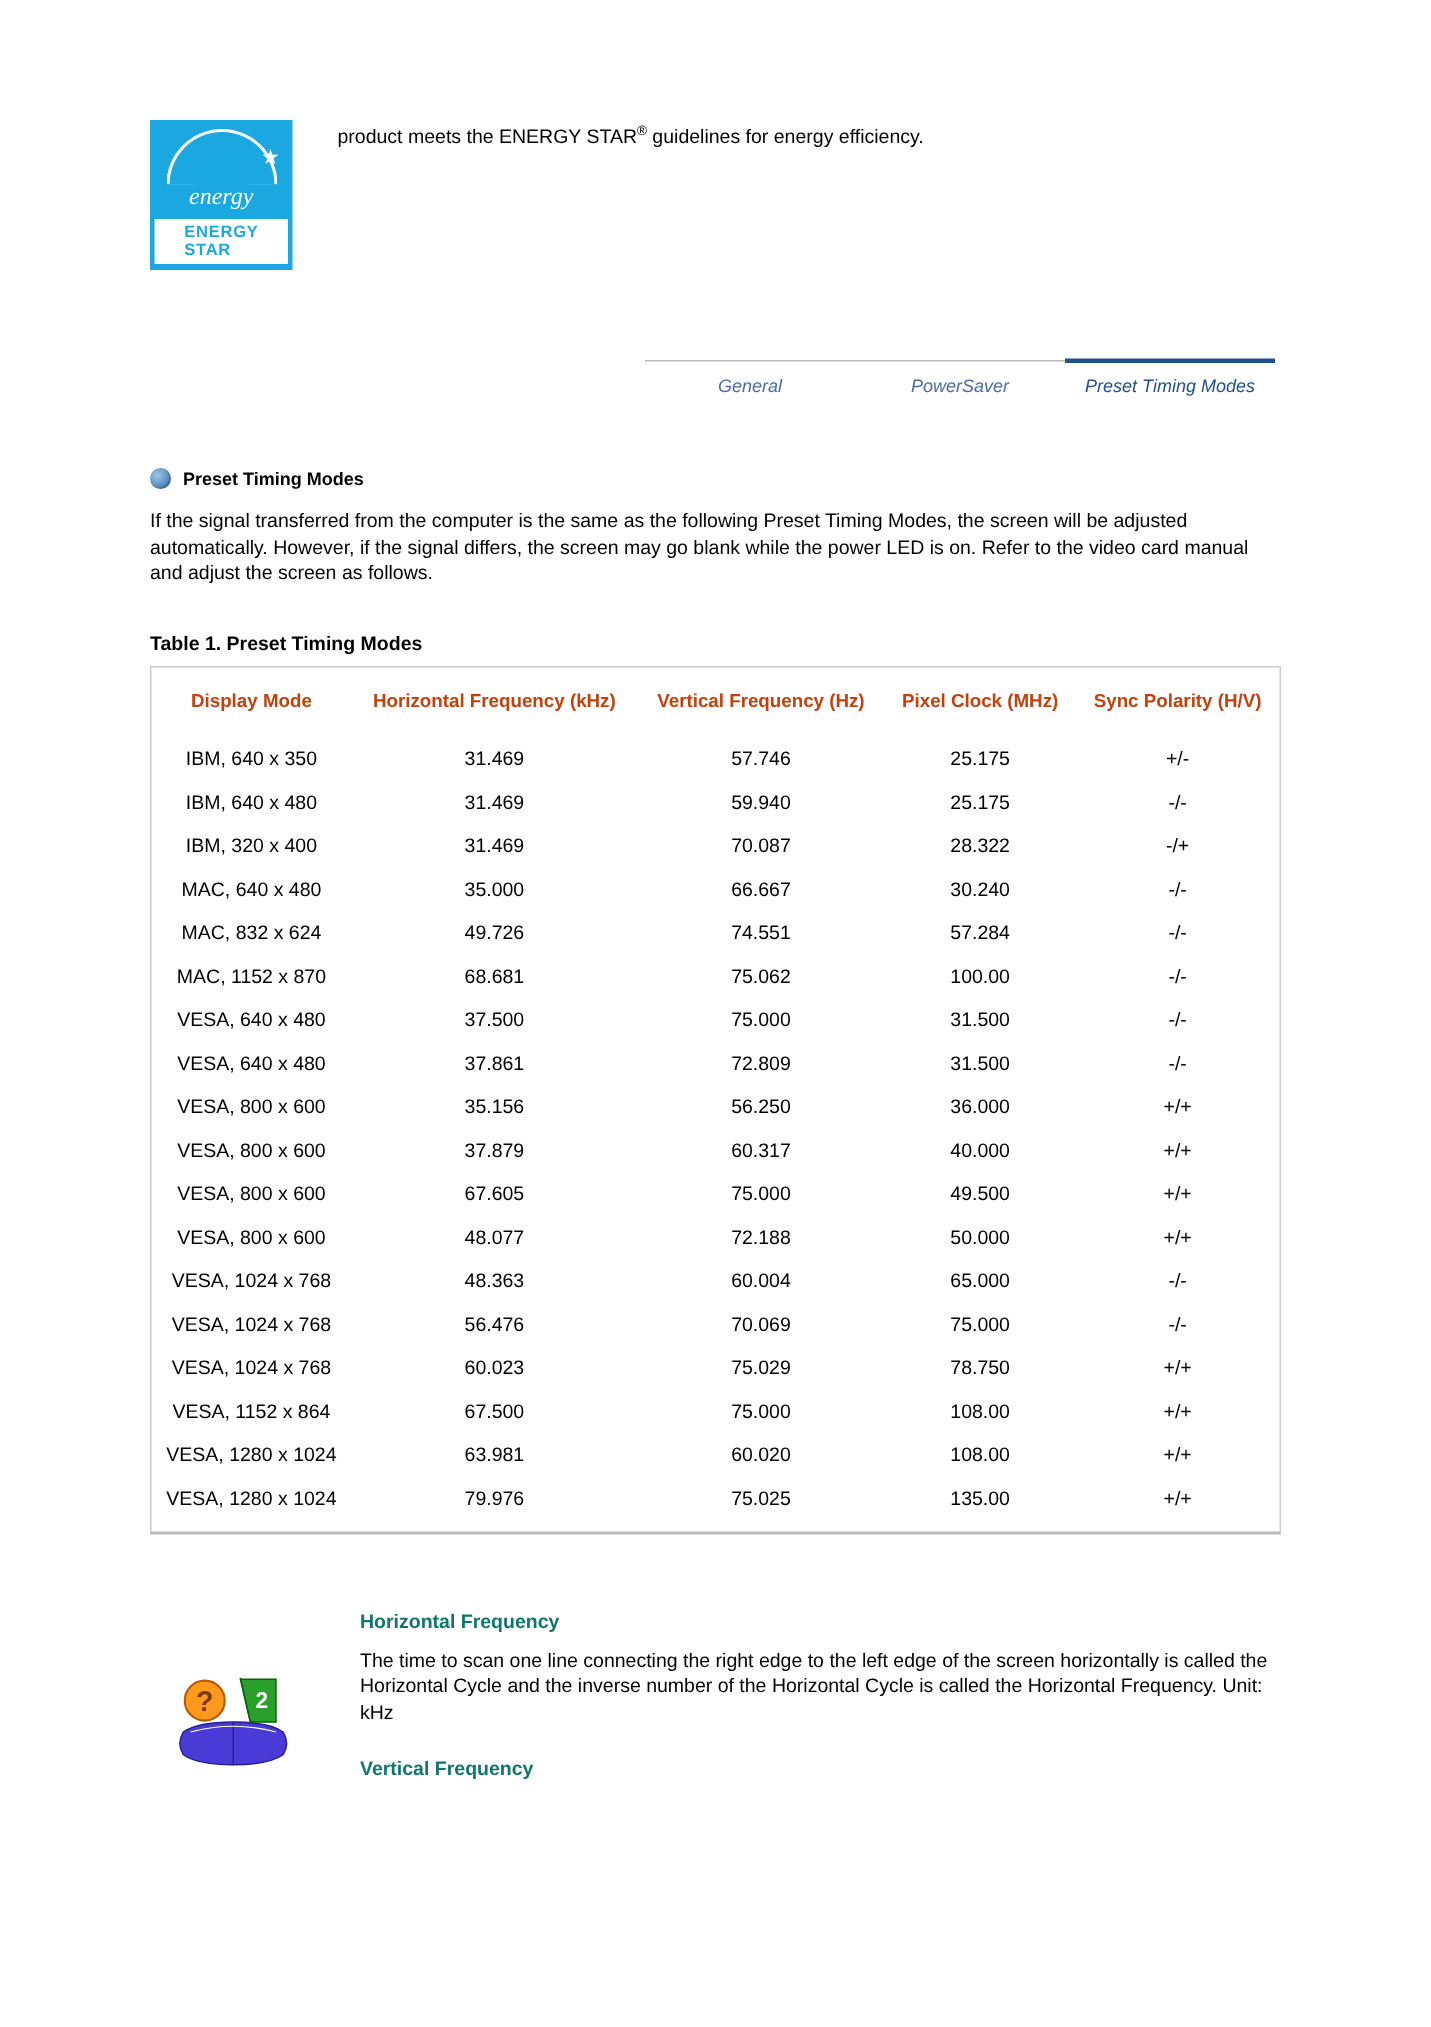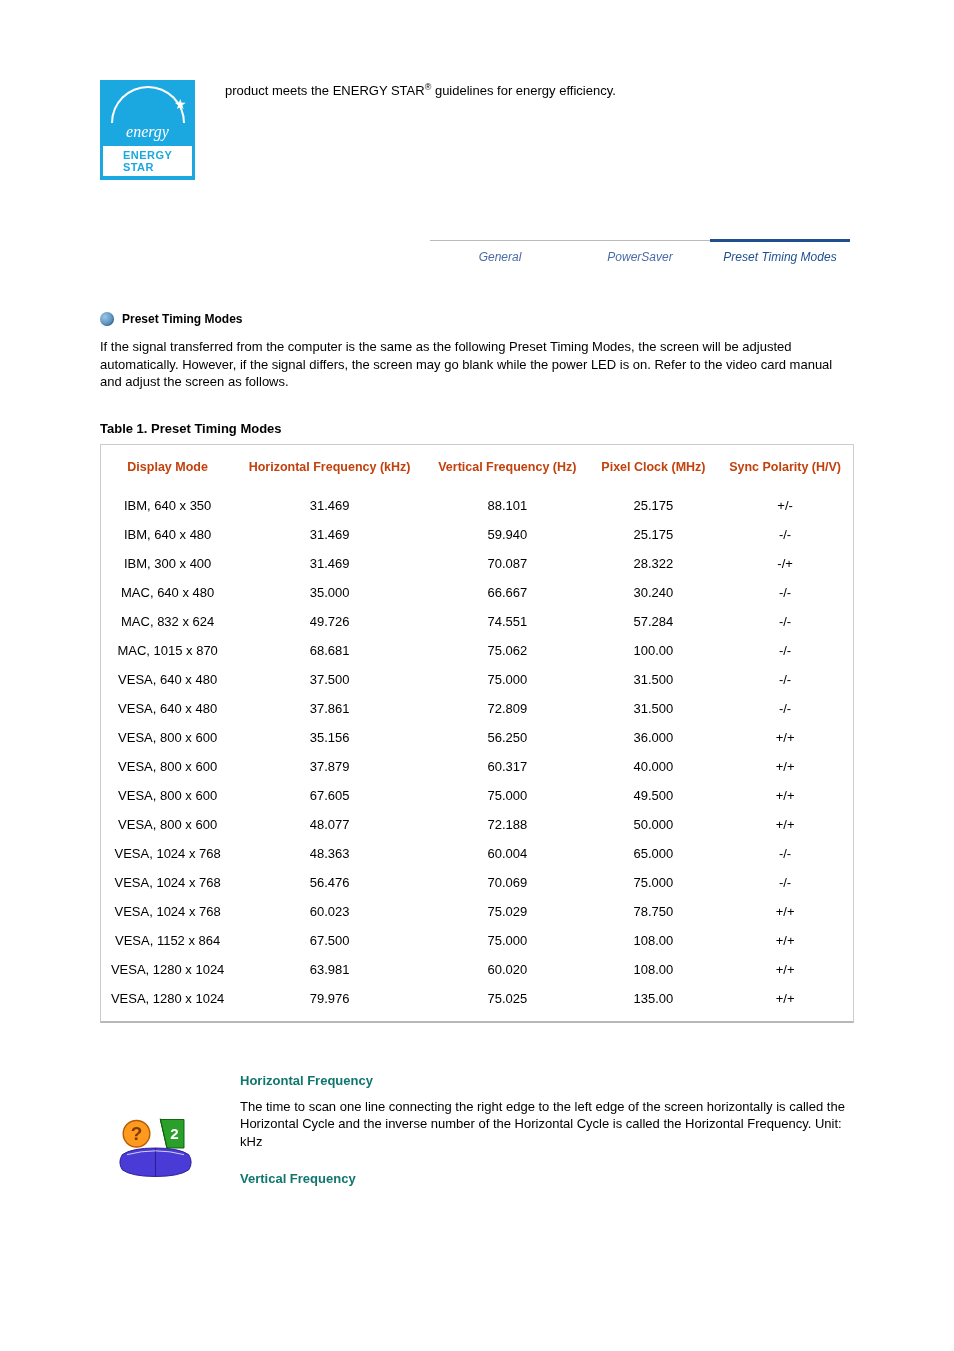--- a/index.html
+++ b/index.html
@@ -220,54 +220,54 @@
           <th>Horizontal Frequency (kHz)</th>
           <th>Vertical Frequency (Hz)</th>
           <th>Pixel Clock (MHz)</th>
           <th>Sync Polarity (H/V)</th>
         </tr>
       </thead>
       <tbody id="timing-body">
           <tr>
             <td>IBM, 640 x 350</td>
             <td>31.469</td>
-            <td>88.101</td>
+            <td>57.746</td>
             <td>25.175</td>
             <td>+/-</td>
           </tr>
           <tr>
             <td>IBM, 640 x 480</td>
             <td>31.469</td>
             <td>59.940</td>
             <td>25.175</td>
             <td>-/-</td>
           </tr>
           <tr>
-            <td>IBM, 300 x 400</td>
+            <td>IBM, 320 x 400</td>
             <td>31.469</td>
             <td>70.087</td>
             <td>28.322</td>
             <td>-/+</td>
           </tr>
           <tr>
             <td>MAC, 640 x 480</td>
             <td>35.000</td>
             <td>66.667</td>
             <td>30.240</td>
             <td>-/-</td>
           </tr>
           <tr>
             <td>MAC, 832 x 624</td>
             <td>49.726</td>
             <td>74.551</td>
             <td>57.284</td>
             <td>-/-</td>
           </tr>
           <tr>
-            <td>MAC, 1015 x 870</td>
+            <td>MAC, 1152 x 870</td>
             <td>68.681</td>
             <td>75.062</td>
             <td>100.00</td>
             <td>-/-</td>
           </tr>
           <tr>
             <td>VESA, 640 x 480</td>
             <td>37.500</td>
             <td>75.000</td>
             <td>31.500</td>

